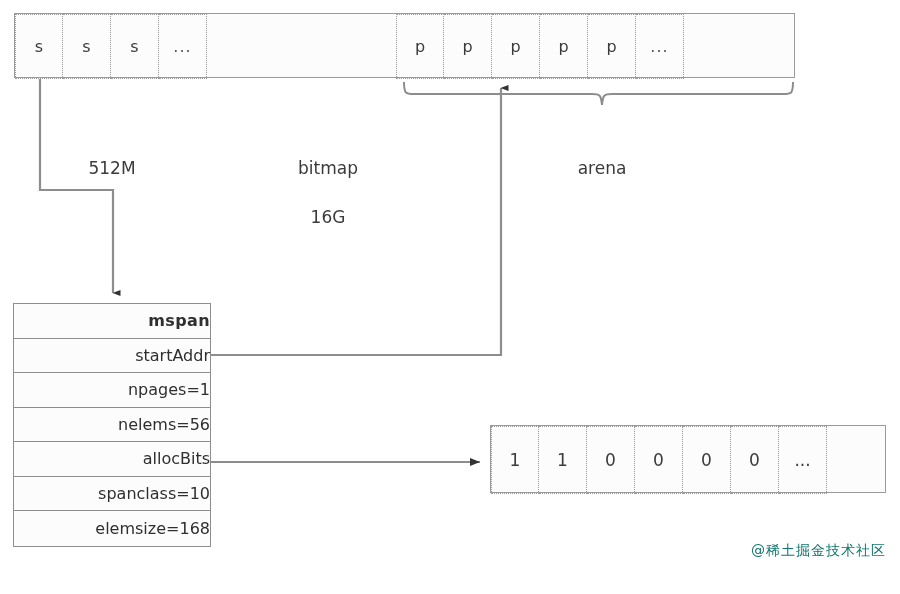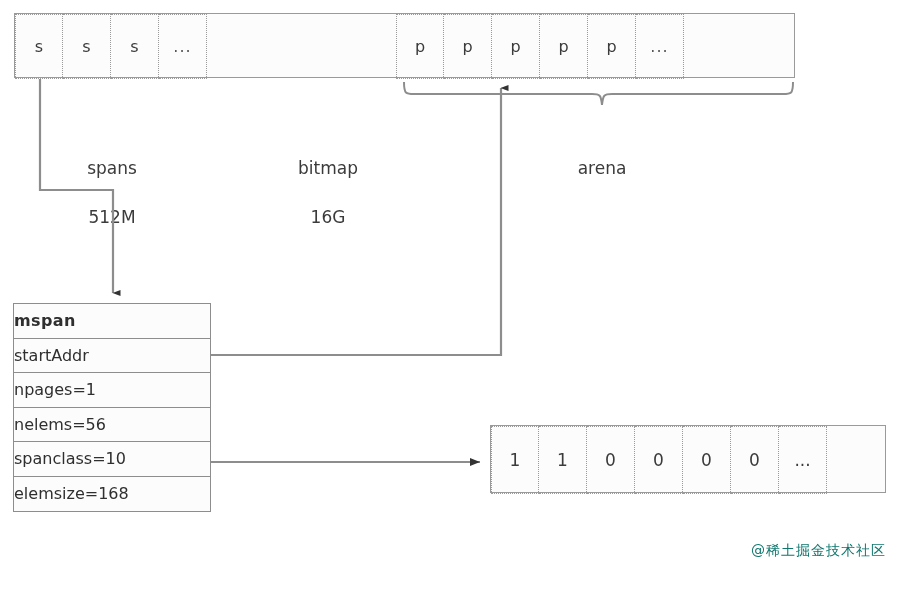--- a/index.html
+++ b/index.html
@@ -68,21 +68,21 @@
     box-sizing: border-box;
     border: 1.5px solid #8d8d8d;
     background: #fcfcfc;
   }
   .mspan-row {
     height: 34.5px;
     box-sizing: border-box;
     border-bottom: 1.5px solid #8d8d8d;
     display: flex;
     align-items: center;
-    justify-content: flex-start;
+    justify-content: flex-end;
     font-size: 16px;
     color: #2f2f2f;
   }
   .mspan-row:last-child { border-bottom: none; }
   .mspan-row.header {
     font-weight: bold;
     font-size: 16px;
     letter-spacing: 0.4px;
   }
 
@@ -173,21 +173,20 @@
     </div>
     <div class="cell" style="left:621px;width:48px;">
       <span class="ellip">...</span>
     </div>
     <div class="cell" style="left:669px;width:110px;border-right:none;border-top:none;border-bottom:none;">
       <span></span>
     </div>
   </div>
 
   <div class="region-label" style="left:52px;top:131px;width:120px;">
-    <div>spans</div>
     <div>512M</div>
   </div>
 
   <div class="region-label" style="left:268px;top:131px;width:120px;">
     <div>bitmap</div>
     <div>16G</div>
   </div>
 
   <div class="region-label" style="left:542px;top:131px;width:120px;">
     <div>arena</div>
@@ -198,20 +197,23 @@
       <span>mspan</span>
     </div>
     <div class="mspan-row">
       <span>startAddr</span>
     </div>
     <div class="mspan-row">
       <span>npages=1</span>
     </div>
     <div class="mspan-row">
       <span>nelems=56</span>
+    </div>
+    <div class="mspan-row">
+      <span>allocBits</span>
     </div>
     <div class="mspan-row">
       <span>spanclass=10</span>
     </div>
     <div class="mspan-row">
       <span>elemsize=168</span>
     </div>
   </div>
 
   <div id="allocbits-array">

